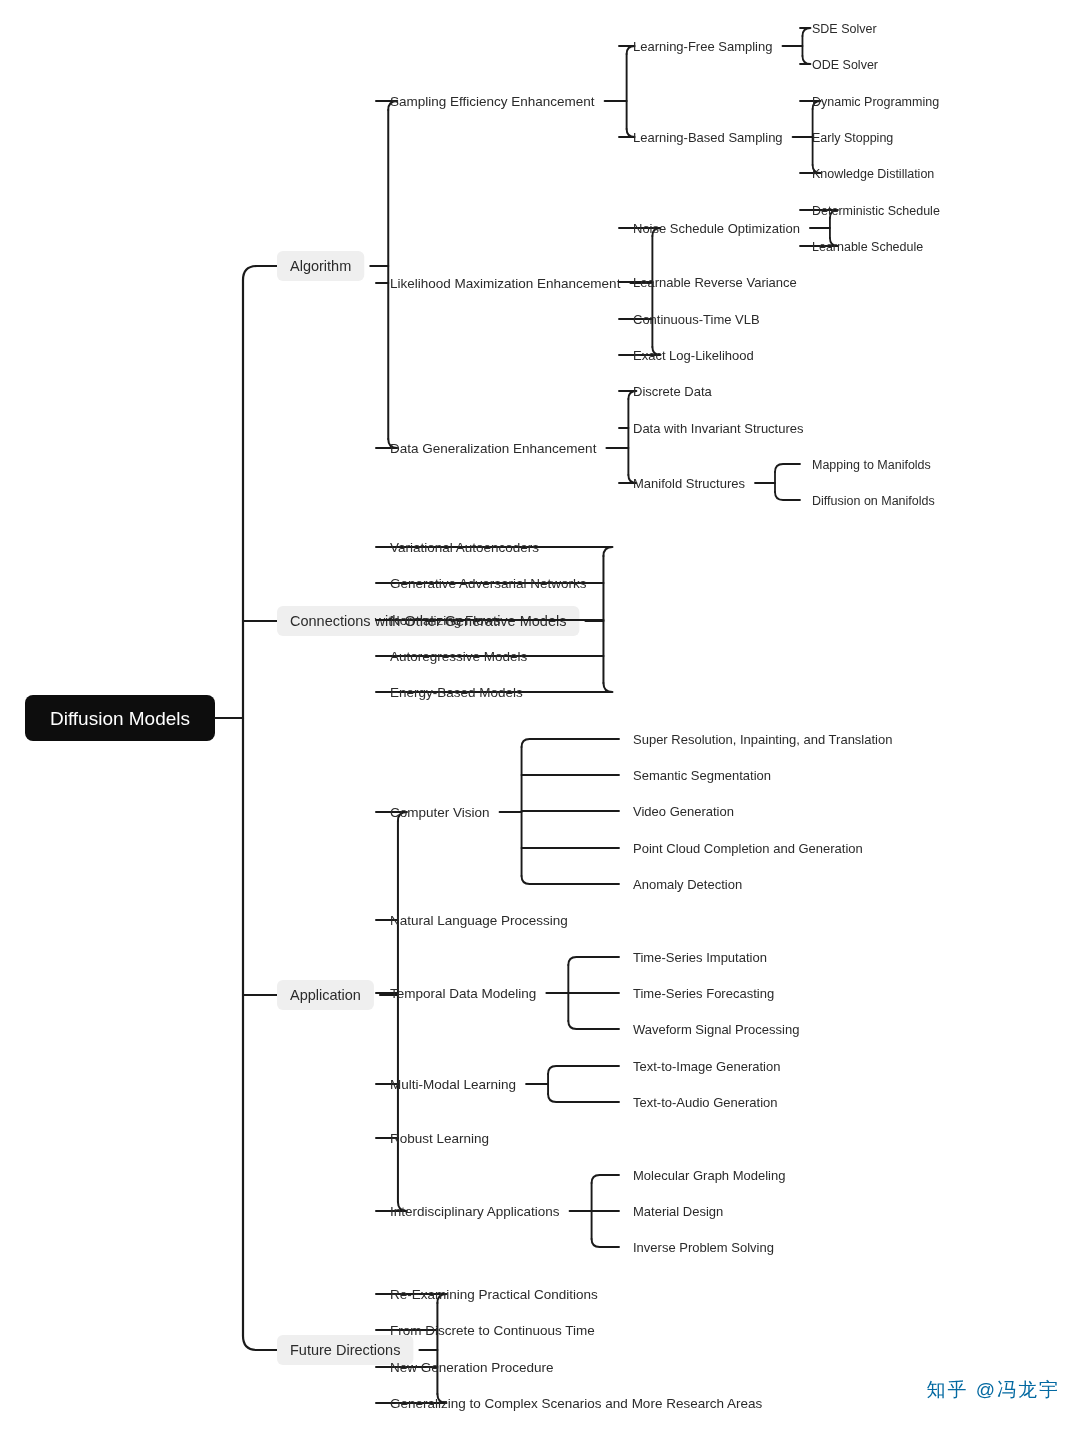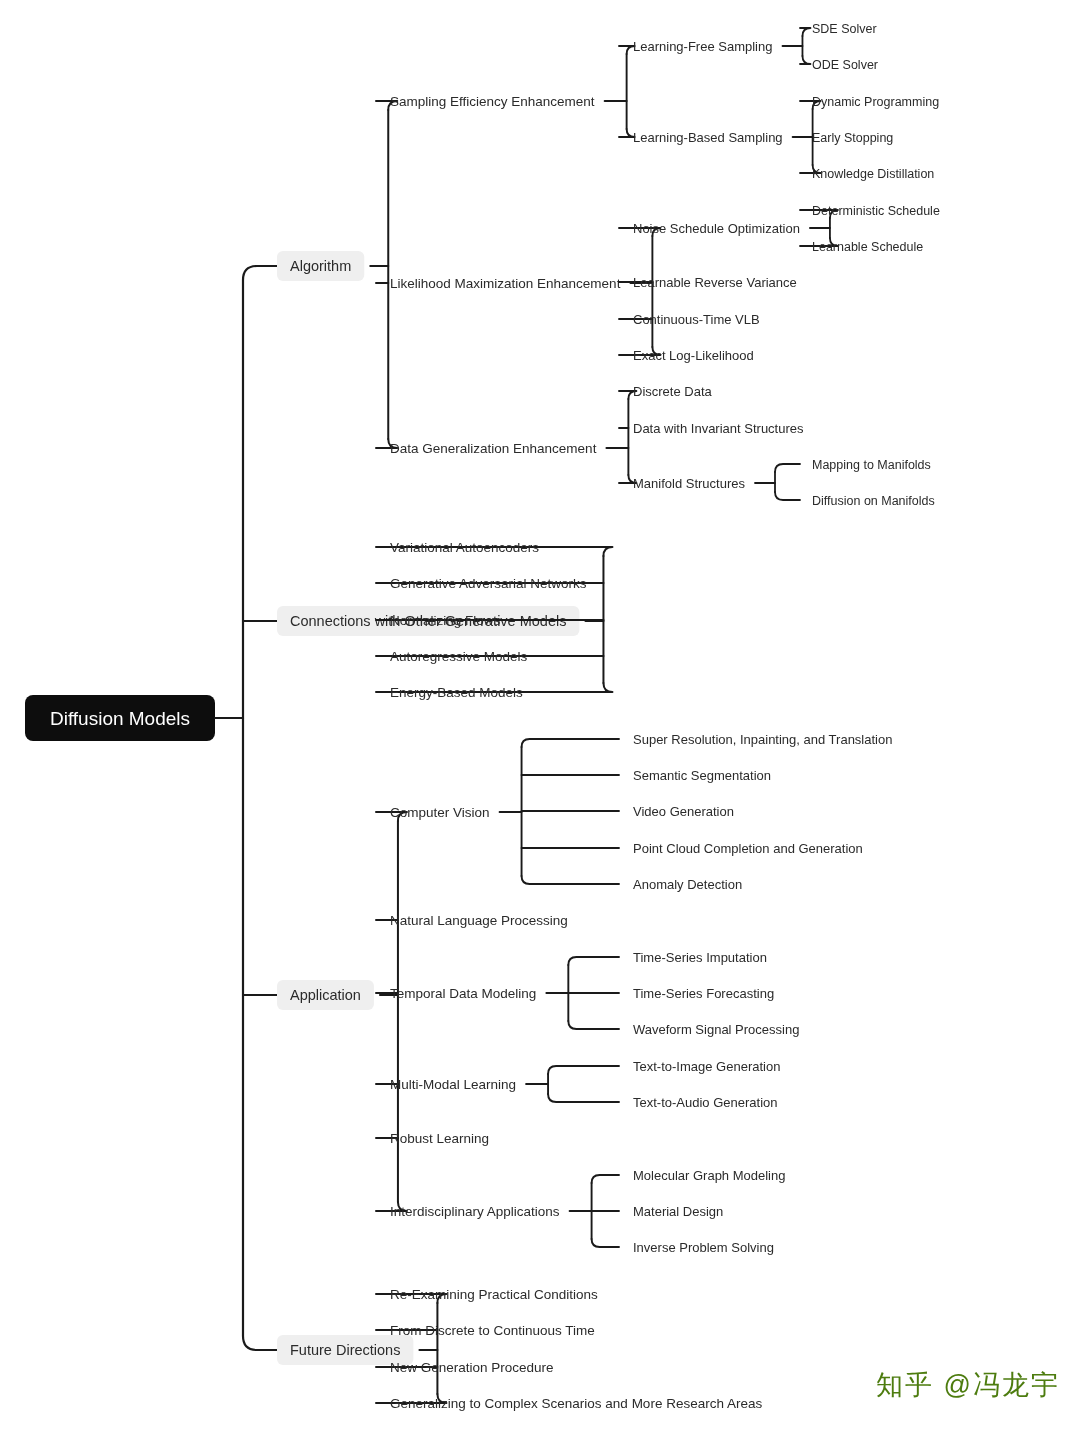--- a/index.html
+++ b/index.html
@@ -51,22 +51,22 @@
     fill: none;
     stroke: #1a1a1a;
     stroke-linecap: round;
     stroke-linejoin: round;
   }
   .watermark {
     position: absolute;
     right: 22px;
     bottom: 26px;
     font-family: "Liberation Sans", "DejaVu Sans", sans-serif;
-    font-size: 27px;
-    color: #4d7c0f;
+    font-size: 19px;
+    color: #0369a1;
     letter-spacing: 2px;
     white-space: nowrap;
     user-select: none;
   }
 </style>
 </head>
 <body>
 
 <svg id="mindmap" viewBox="0 0 1082 1429">
     <g>

